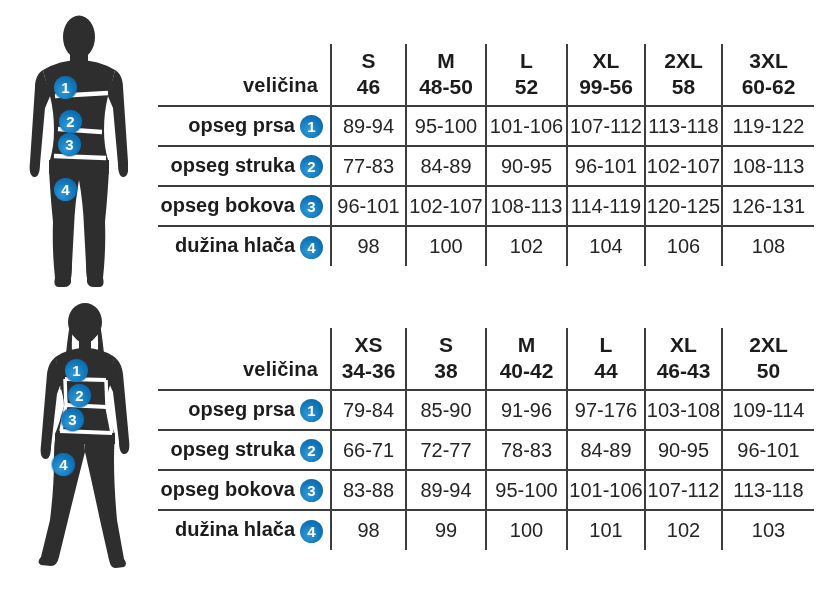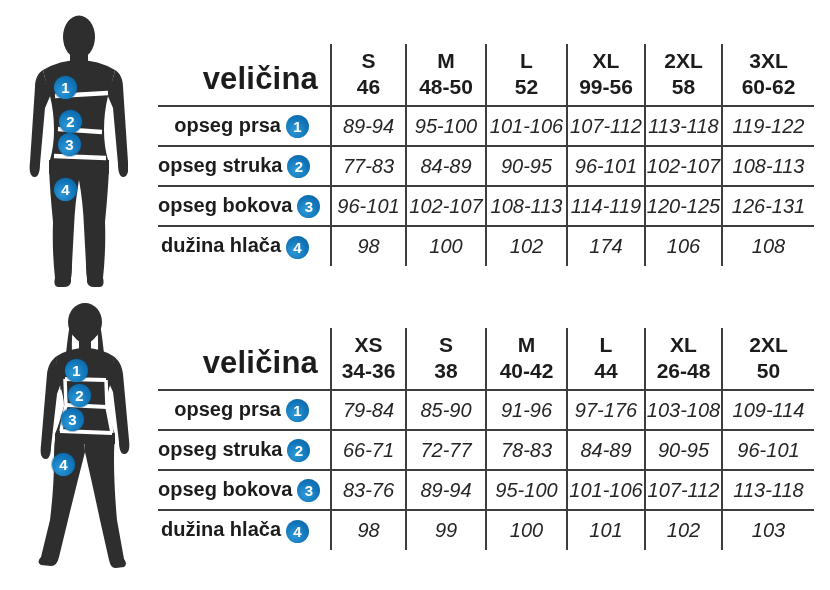--- a/index.html
+++ b/index.html
@@ -35,35 +35,35 @@
   .size-table thead tr{height:62px;}
   .size-table tbody tr{height:40px;}
   .size-table thead th + th,
   .size-table tbody th + td,
   .size-table tbody td + td{border-left:2px solid var(--line);}
   .size-table tbody tr{border-top:2px solid var(--line);}
 
   th.corner{
     text-align:right;vertical-align:bottom;
     padding:0 12px 8px 0;
-    font-size:31px;font-weight:bold;letter-spacing:0.2px;
+    font-size:20px;font-weight:bold;letter-spacing:0.2px;
   }
   th.colhead{
     text-align:center;vertical-align:bottom;
     padding-bottom:5px;
     font-size:21px;font-weight:bold;line-height:1.25;
   }
   th.rowlabel{
     text-align:right;vertical-align:middle;
-    padding-right:21px;white-space:nowrap;
+    padding-right:7px;white-space:nowrap;
     font-size:20px;font-weight:bold;
   }
   td.val{
     text-align:center;vertical-align:middle;
-    font-size:20px;color:#252525;font-style:italic;
+    font-size:20px;color:#252525;
   }
   .badge{
     display:inline-flex;align-items:center;justify-content:center;
     width:23px;height:23px;border-radius:50%;
     background:radial-gradient(circle at 38% 66%, #2f9ad8 0%, #1176ba 55%, #0a5f9b 100%);
     color:#ffffff;font-size:15px;font-weight:bold;
     margin-left:5px;vertical-align:middle;line-height:1;
   }
   .marker{
     position:absolute;margin-left:0;
@@ -159,21 +159,21 @@
             <td class="val">108-113</td>
             <td class="val">114-119</td>
             <td class="val">120-125</td>
             <td class="val">126-131</td>
           </tr>
           <tr>
             <th class="rowlabel"><span>dužina hlača</span><span class="badge">4</span></th>
             <td class="val">98</td>
             <td class="val">100</td>
             <td class="val">102</td>
-            <td class="val">174</td>
+            <td class="val">104</td>
             <td class="val">106</td>
             <td class="val">108</td>
           </tr>
         </tbody>
       </table>
   </section>
 
   <section>
     <div class="figure" id="figure-1">
       <svg viewBox="0 0 120 286" aria-hidden="true">
@@ -221,21 +221,21 @@
             <th class="colhead">
               <div>M</div>
               <div>40-42</div>
             </th>
             <th class="colhead">
               <div>L</div>
               <div>44</div>
             </th>
             <th class="colhead">
               <div>XL</div>
-              <div>26-48</div>
+              <div>46-43</div>
             </th>
             <th class="colhead">
               <div>2XL</div>
               <div>50</div>
             </th>
           </tr>
         </thead>
         <tbody>
           <tr>
             <th class="rowlabel"><span>opseg prsa</span><span class="badge">1</span></th>
@@ -250,21 +250,21 @@
             <th class="rowlabel"><span>opseg struka</span><span class="badge">2</span></th>
             <td class="val">66-71</td>
             <td class="val">72-77</td>
             <td class="val">78-83</td>
             <td class="val">84-89</td>
             <td class="val">90-95</td>
             <td class="val">96-101</td>
           </tr>
           <tr>
             <th class="rowlabel"><span>opseg bokova</span><span class="badge">3</span></th>
-            <td class="val">83-76</td>
+            <td class="val">83-88</td>
             <td class="val">89-94</td>
             <td class="val">95-100</td>
             <td class="val">101-106</td>
             <td class="val">107-112</td>
             <td class="val">113-118</td>
           </tr>
           <tr>
             <th class="rowlabel"><span>dužina hlača</span><span class="badge">4</span></th>
             <td class="val">98</td>
             <td class="val">99</td>

